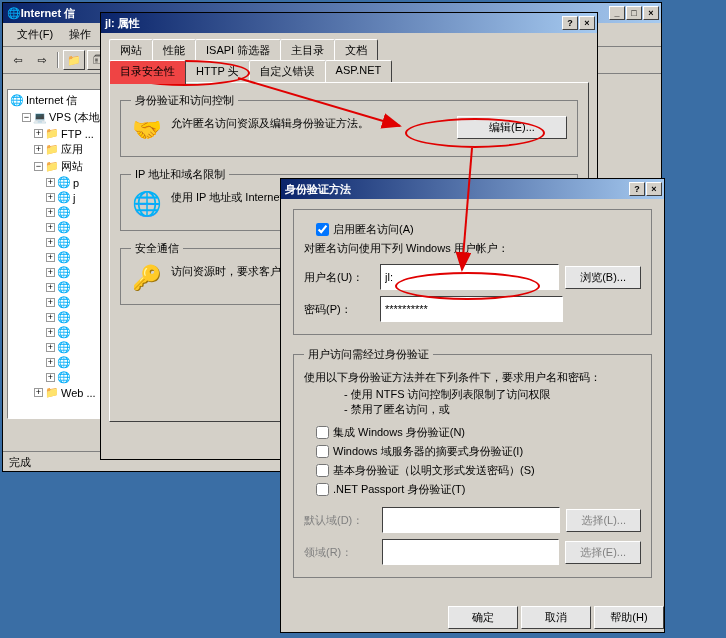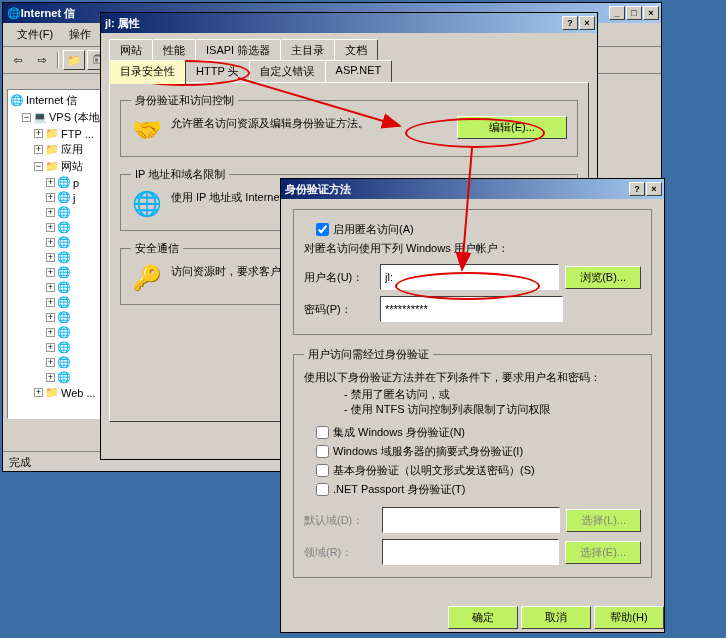--- a/index.html
+++ b/index.html
@@ -21,28 +21,28 @@
 .tree { position: absolute; left: 4px; top: 86px; width: 94px; height: 330px; background: #fff; border: 1px solid #808080; border-right-color: #fff; border-bottom-color: #fff; overflow: hidden; padding: 2px; }
 .tree-item { display: flex; align-items: center; gap: 2px; padding: 1px 0; white-space: nowrap; }
 .tree-item .box { width: 9px; height: 9px; border: 1px solid #999; text-align: center; line-height: 7px; font-size: 9px; flex-shrink: 0; }
 .tree-item .icon { width: 14px; flex-shrink: 0; }
 .ind1 { padding-left: 12px; } .ind2 { padding-left: 24px; } .ind3 { padding-left: 36px; }
 
 .status { position: absolute; left: 0; bottom: 0; right: 0; height: 20px; border-top: 1px solid #808080; padding: 3px 6px; }
 
 .tabs { display: flex; margin: 6px 8px 0; }
 .tab { padding: 3px 10px; background: #d4d0c8; border: 1px solid #fff; border-right-color: #404040; border-bottom: none; border-radius: 2px 2px 0 0; margin-right: -1px; position: relative; }
-.tab.active { background: #fef9c3; z-index: 2; padding-bottom: 5px; margin-bottom: -2px; }
+.tab.active { background: #ef4444; z-index: 2; padding-bottom: 5px; margin-bottom: -2px; }
 .tabpanel { margin: 0 8px 8px; border: 1px solid #fff; border-top-color: #fff; border-right-color: #404040; border-bottom-color: #404040; padding: 10px; min-height: 340px; }
 
 fieldset { border: 1px solid #808080; border-top-color: #808080; padding: 8px 10px 12px; margin-bottom: 10px; position: relative; }
 fieldset legend { padding: 0 4px; }
 .row { display: flex; align-items: flex-start; gap: 8px; }
 .fldicon { width: 32px; flex-shrink: 0; font-size: 24px; text-align: center; }
-.btn { background: #bef264; border: 1px solid #404040; border-top-color: #fff; border-left-color: #fff; padding: 3px 14px; cursor: pointer; }
+.btn { background: #e5e5e5; border: 1px solid #404040; border-top-color: #fff; border-left-color: #fff; padding: 3px 14px; cursor: pointer; }
 
 .chk { display: flex; align-items: center; gap: 4px; margin: 4px 0; padding-left: 12px; }
 .chk input { width: 13px; height: 13px; }
 .txt { background: #fff; border: 1px solid #808080; border-top-color: #404040; border-left-color: #404040; border-right-color: #fff; border-bottom-color: #fff; padding: 12px 4px; height: 19px; }
 
 .ellipse { position: absolute; border: 2px solid #e00000; border-radius: 50%; pointer-events: none; }
 .arrow-svg { position: absolute; pointer-events: none; }
 
 .dlg-buttons { display: flex; justify-content: flex-end; gap: 3px; padding: 8px 0 10px; }
 .disabled { color: #808080; }
@@ -258,22 +258,22 @@
         <span style="width:70px">密码(P)：</span>
         <input class="txt" style="flex: 1 1 0%;" value="**********">
         <span style="width:72px"></span>
       </div>
     </div>
 
     <fieldset>
       <legend>用户访问需经过身份验证</legend>
       <div>使用以下身份验证方法并在下列条件下，要求用户名和密码：</div>
       <div style="padding-left:40px; margin:2px 0 8px;">
+        <div>- 使用 NTFS 访问控制列表限制了访问权限</div>
         <div>- 禁用了匿名访问，或</div>
-        <div>- 使用 NTFS 访问控制列表限制了访问权限</div>
       </div>
       <div class="chk">
           <input type="checkbox" style="">
           <span>集成 Windows 身份验证(N)</span>
         </div>
       <div class="chk">
           <input type="checkbox" style="">
           <span>Windows 域服务器的摘要式身份验证(I)</span>
         </div>
       <div class="chk">

